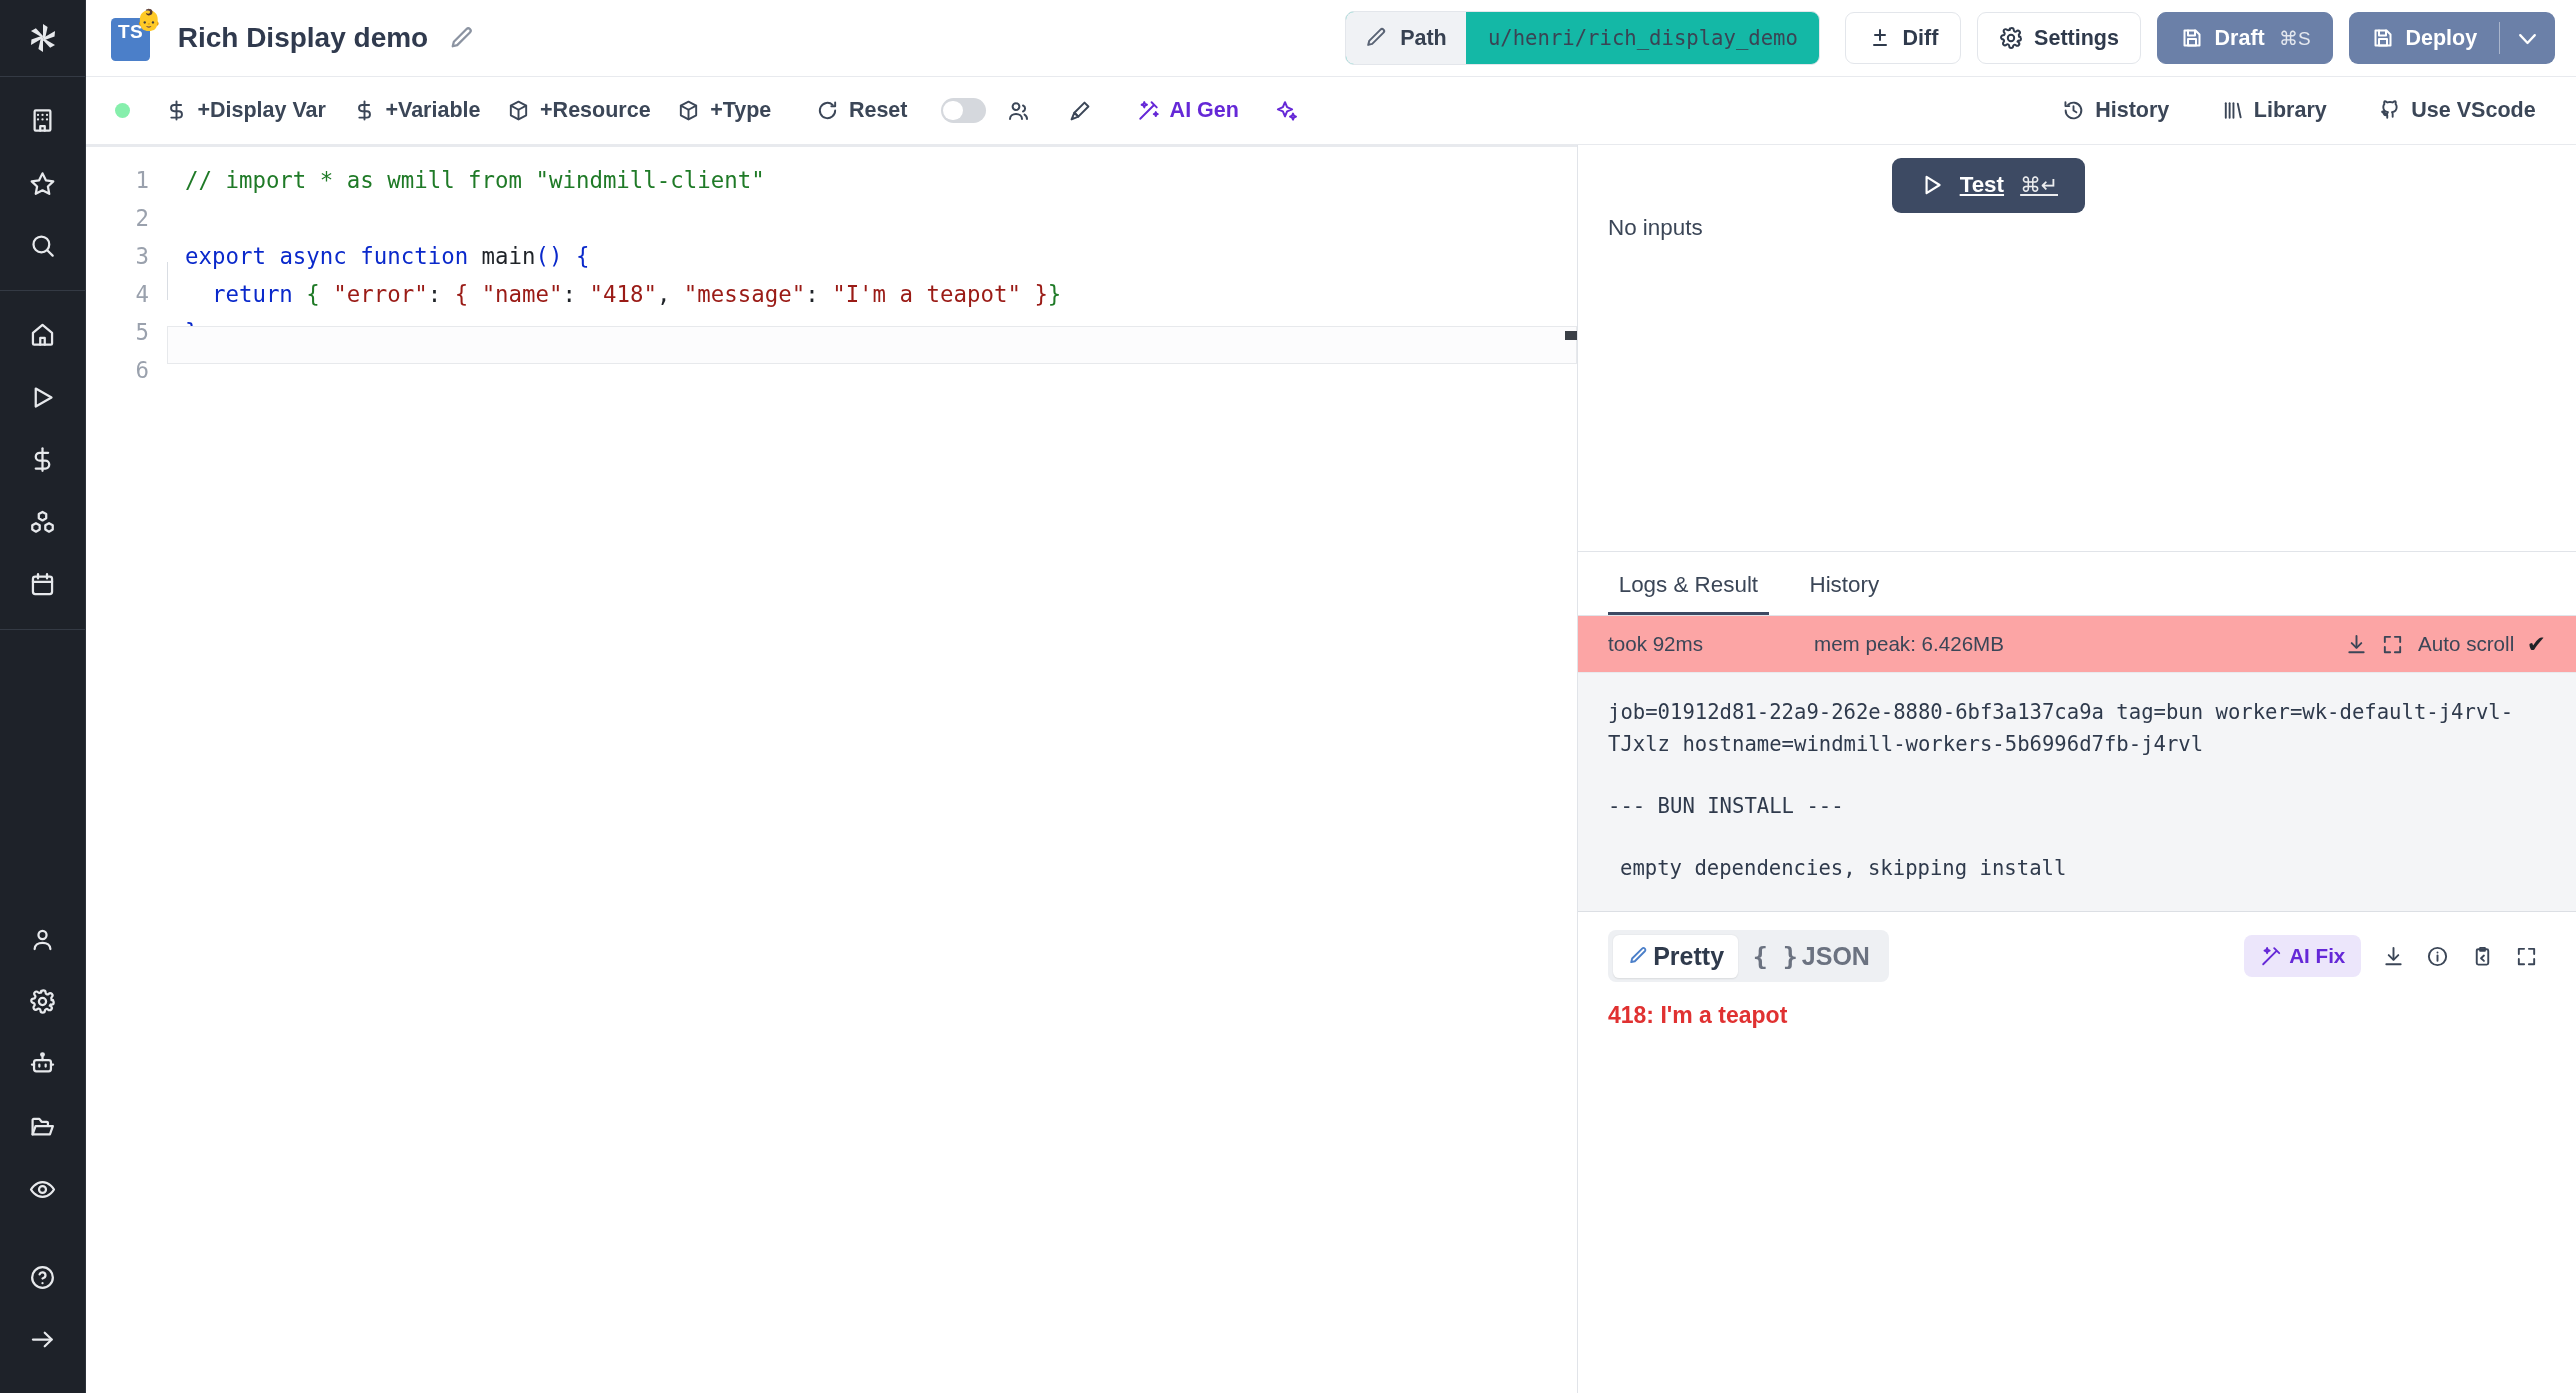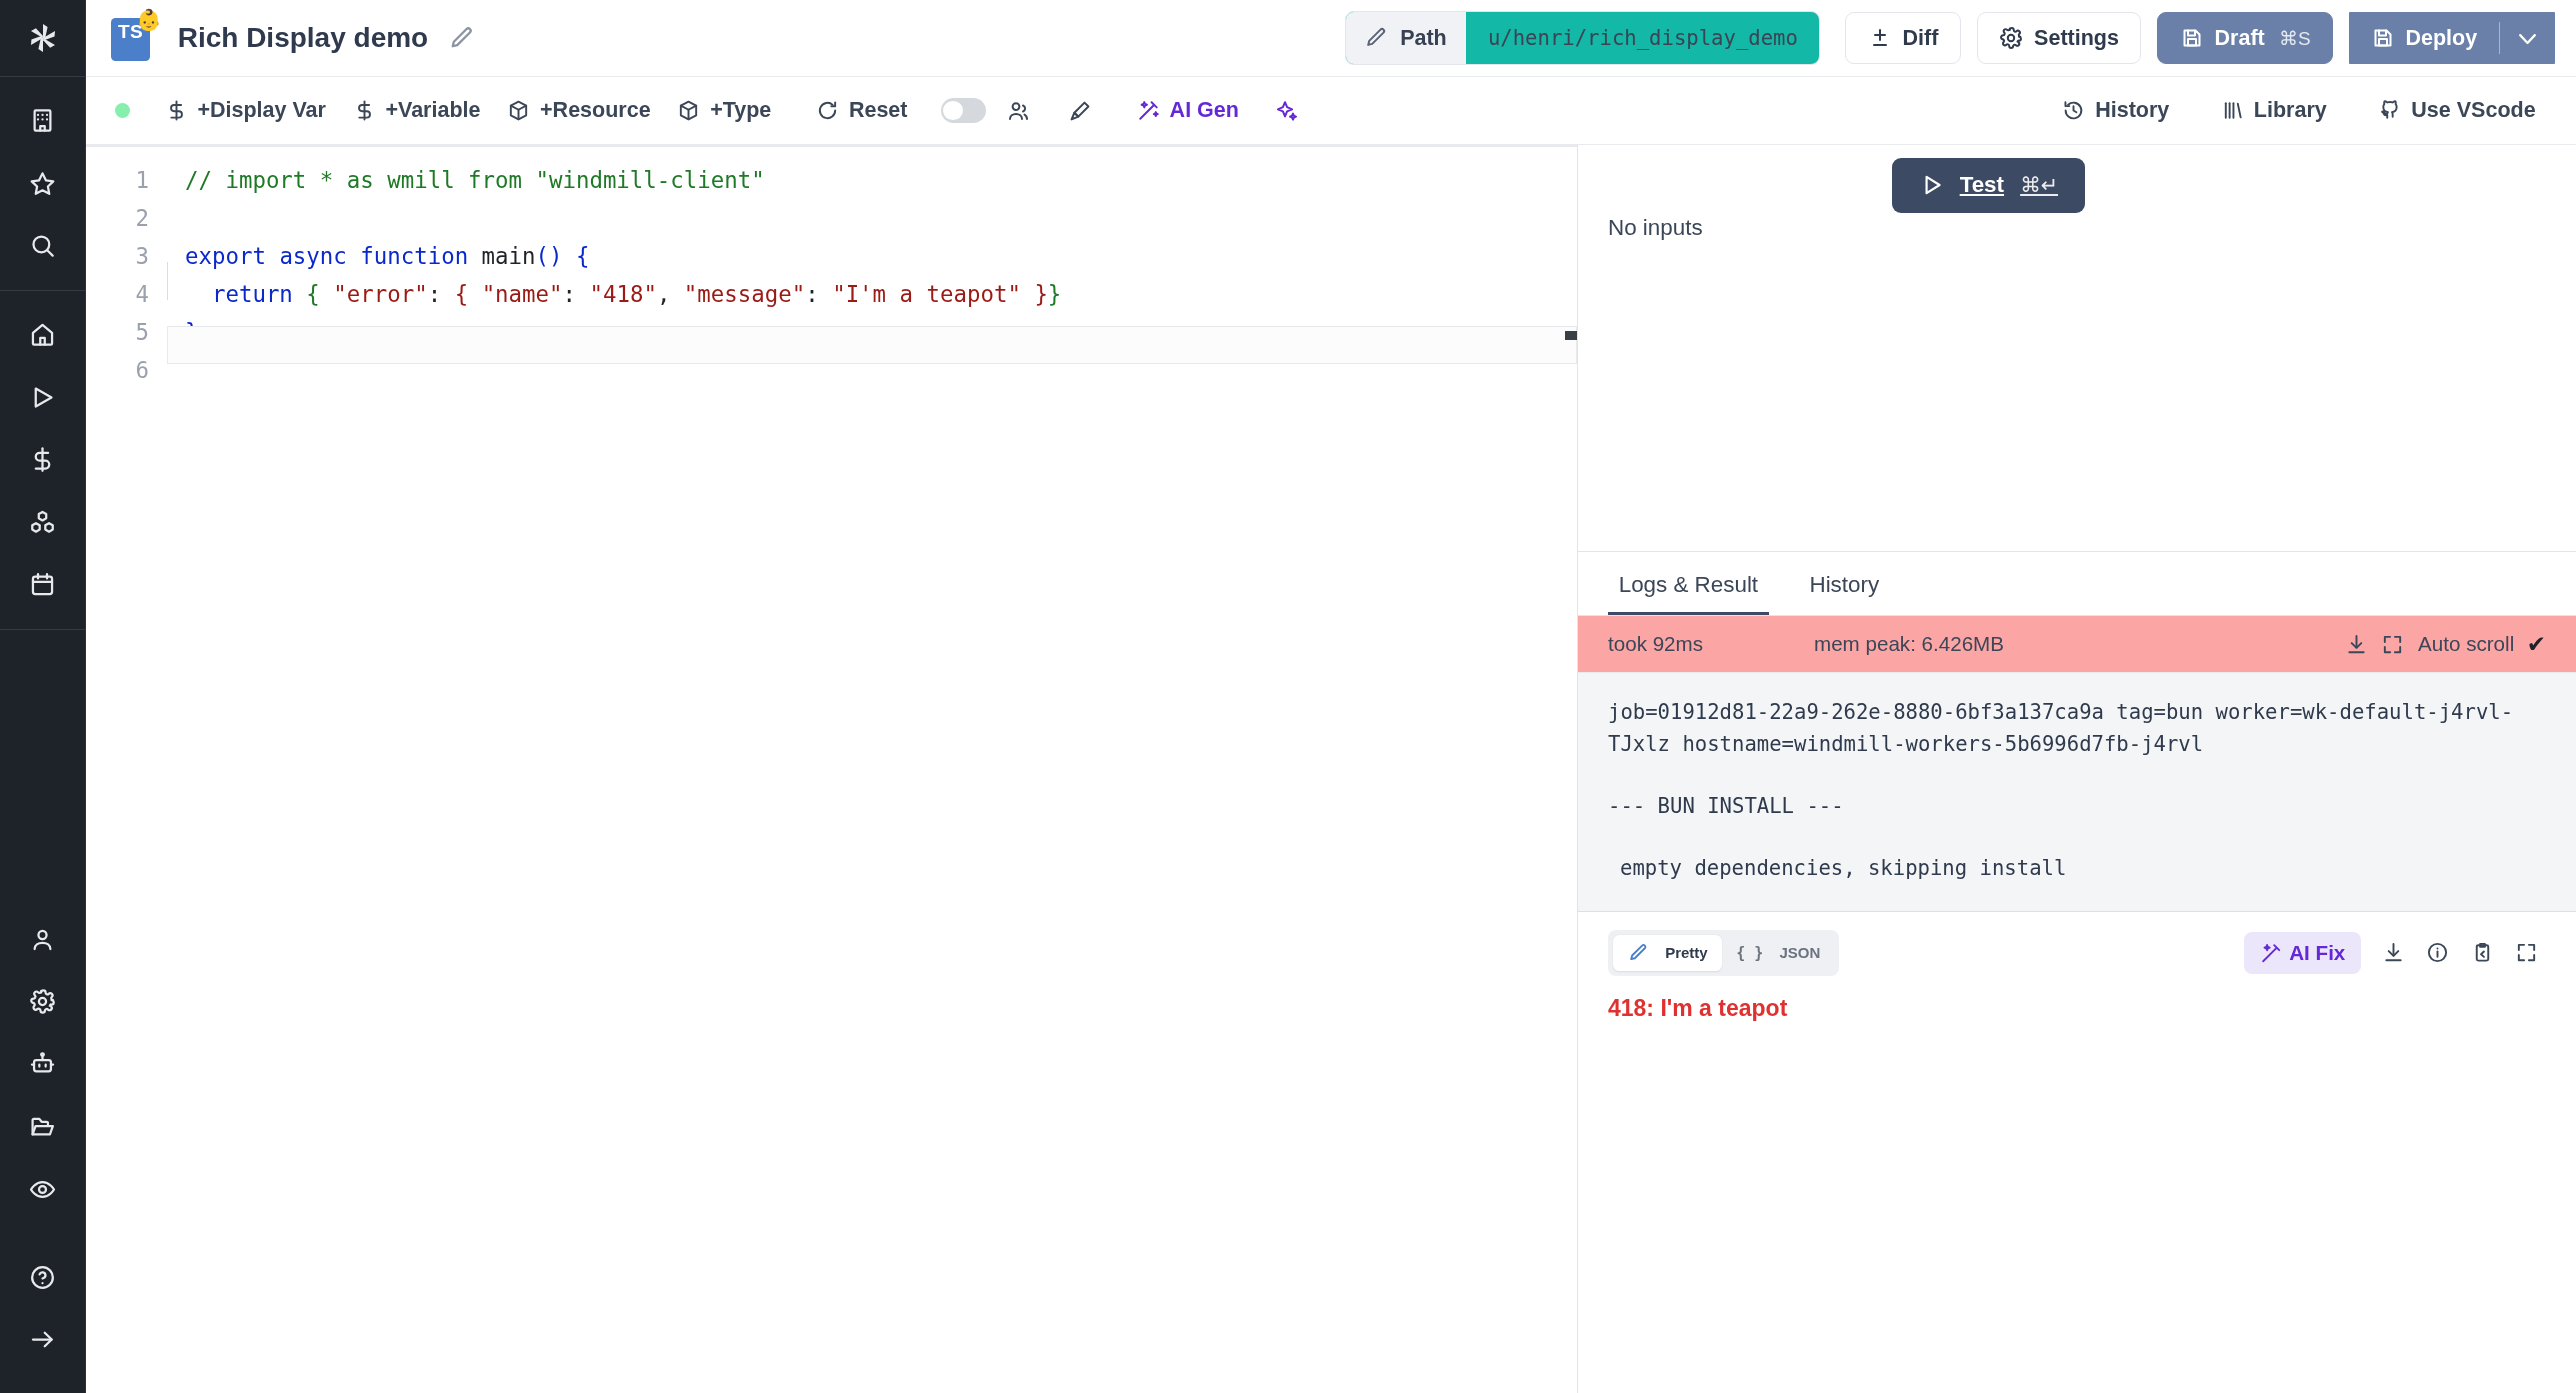--- a/index.html
+++ b/index.html
@@ -89,21 +89,21 @@
 
   .hdr-actions { display: flex; align-items: center; gap: 16px; margin-left: 25px; }
   .btn {
     display: flex; align-items: center; gap: 10.7px;
     height: 52px; padding: 0 21.5px; border-radius: 9px;
     font-size: 21.5px; font-weight: 700; white-space: nowrap;
     cursor: pointer; border: 0.9px solid #e3e6eb; background: #fff; color: #2f3a4c;
   }
   .btn.primary { background: #6b80a8; border-color: #6b80a8; color: #fff; }
   .btn .kbd { font-size: 19px; font-weight: 500; opacity: .82; margin-left: 3.6px; }
-  .btn-split { display: flex; align-items: center; background: #6b80a8; border-radius: 1px; }
+  .btn-split { display: flex; align-items: center; background: #6b80a8; border-radius: 9px; }
   .btn-split .btn { border: none; border-radius: 0; background: transparent; color: #fff; }
   .split-div { width: 0.9px; height: 32px; background: rgba(255,255,255,.42); }
   .split-caret { width: 55px; height: 52px; display:flex; align-items:center; justify-content:center; cursor:pointer; }
   .ico { width: 24px; height: 24px; flex: 0 0 auto; display:block; }
   .ico path, .ico circle, .ico rect, .ico line, .ico polyline, .ico polygon {
     fill: none; stroke: currentColor; stroke-width: 2; stroke-linecap: round; stroke-linejoin: round;
   }
 
   
   .toolbar {
@@ -230,22 +230,22 @@
   .result {
     flex: 0 0 483px; border-top: 0.9px solid #dcdfe4; background: #fff;
     padding: 18px 30px 0 30px; position: relative;
   }
   .result-head { display: flex; align-items: center; }
   .seg {
     display: flex; align-items: center; background: #eef0f3;
     border-radius: 8px; padding: 4.5px;
   }
   .seg-item {
-    display: flex; align-items: center; gap: 16px;
-    padding: 7.2px 14.3px; border-radius: 6.3px; font-size: 15px;
+    display: flex; align-items: center; gap: 4px;
+    padding: 7.2px 14.3px; border-radius: 6.3px; font-size: 25px;
     color: #6b7280; cursor: pointer; font-weight: 600; white-space: nowrap;
   }
   .seg-item.active { background: #fff; color: #2f3a4c; box-shadow: 0 0.9px 1.8px rgba(0,0,0,.09); }
   .seg-item.active .ico { color: #4b7fc9; }
   .res-spacer { flex: 1 1 auto; }
   .aifix {
     display: flex; align-items: center; gap: 7px;
     background: #ece6fb; color: #6528d7; border-radius: 8px;
     padding: 9px 16px; font-size: 20.6px; font-weight: 700; cursor: pointer;
   }

